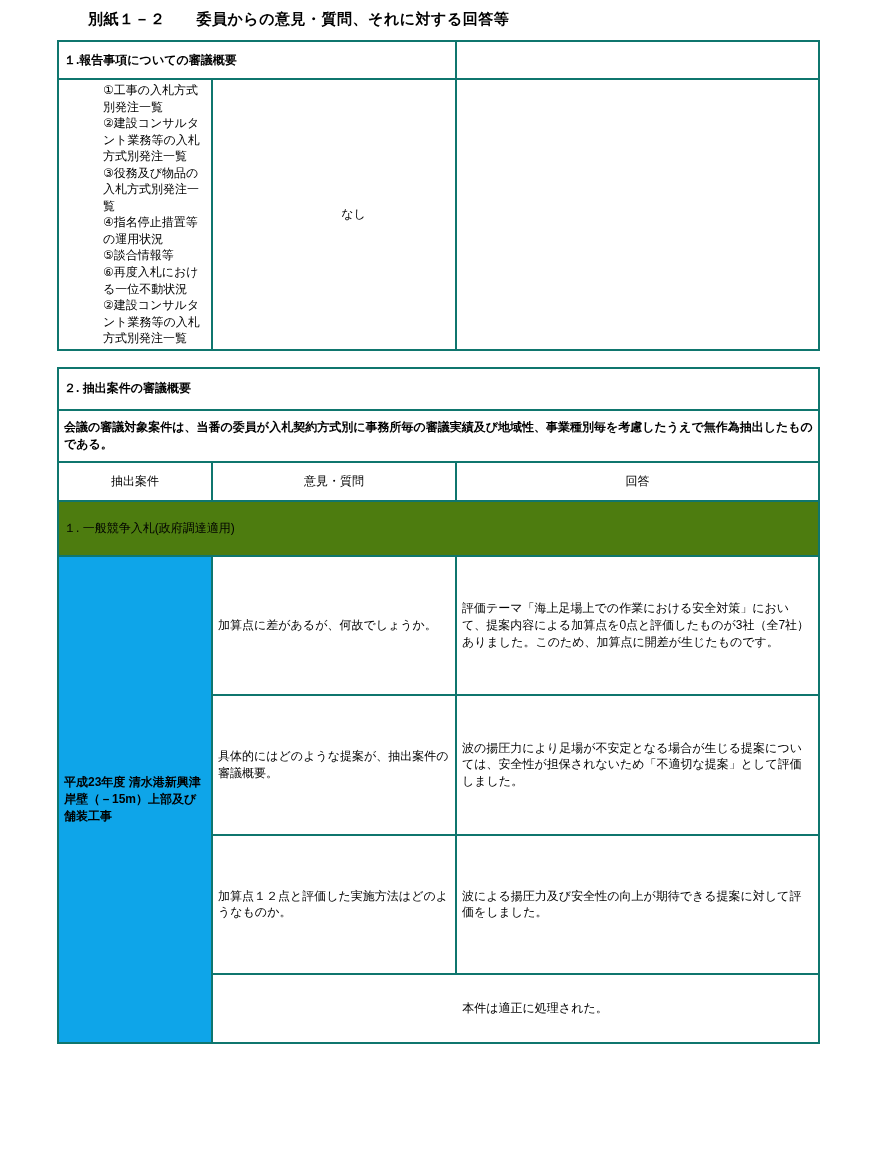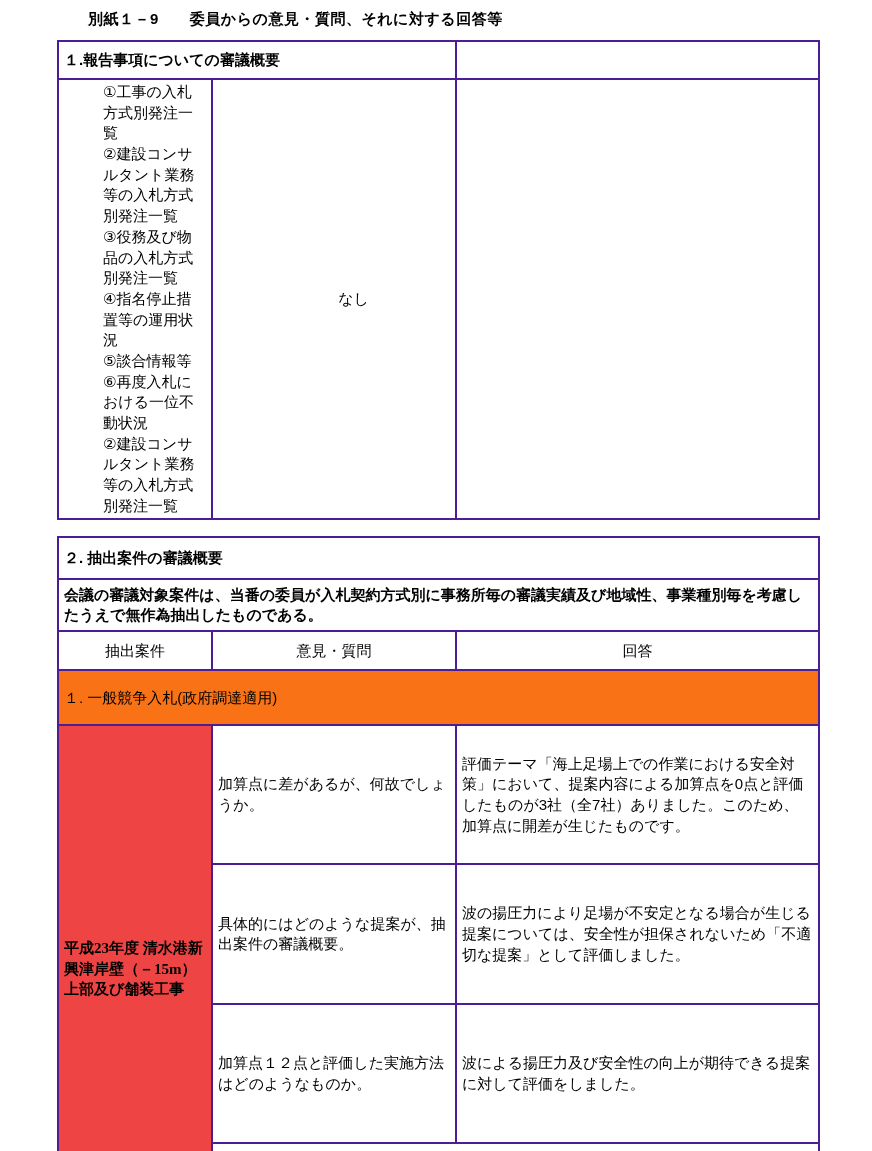--- a/index.html
+++ b/index.html
@@ -17,22 +17,22 @@
   }
   table.tbl{
     margin-left:57px;
     width:761px;
     border-collapse:collapse;
     table-layout:fixed;
   }
   .t1{margin-top:11px;}
   .t2{margin-top:16px;}
   .tbl td{
-    border:2px solid #4c1d95;
-    font-size:15px;
+    border:2px solid #0f766e;
+    font-size:12px;
     line-height:1.38;
     padding:2px 5px;
     vertical-align:middle;
     word-break:break-all;
     overflow:hidden;
   }
   col.c1{width:154px;}
   col.c2{width:244px;}
   col.c3{width:363px;}
   .bold{font-weight:bold;}
@@ -52,21 +52,21 @@
   .t2 .r-qa2 td{height:134px;}
   .t2 .r-qa3 td{height:133px;}
   .t2 .r-concl td{height:63px;padding-left:44px;}
   .item-line{margin:0;}
 </style>
 </head>
 <body>
 
 <div>
 
-  <div class="doc-title">別紙１－9　　委員からの意見・質問、それに対する回答等</div>
+  <div class="doc-title">別紙１－２　　委員からの意見・質問、それに対する回答等</div>
 
   <table class="tbl t1">
     <colgroup>
         <col class="c1">
         <col class="c2">
         <col class="c3">
       </colgroup>
     <tbody>
       <tr class="r-sec">
         <td colspan="2" class="bold fs15">１.報告事項についての審議概要</td>
@@ -100,24 +100,24 @@
       </tr>
       <tr class="r-note">
         <td colspan="3" class="bold fs15">会議の審議対象案件は、当番の委員が入札契約方式別に事務所毎の審議実績及び地域性、事業種別毎を考慮したうえで無作為抽出したものである。</td>
       </tr>
       <tr class="r-head">
         <td class="center">抽出案件</td>
         <td class="center">意見・質問</td>
         <td class="center">回答</td>
       </tr>
       <tr class="r-cat">
-        <td colspan="3" style="background-color: #f97316;">１. 一般競争入札(政府調達適用)</td>
+        <td colspan="3" style="background-color: #4d7c0f;">１. 一般競争入札(政府調達適用)</td>
       </tr>
       <tr class="r-qa1">
-        <td rowspan="4" class="bold" style="background-color: #ef4444; font-family: Liberation Serif, serif;">平成23年度 清水港新興津岸壁（－15m）上部及び舗装工事</td>
+        <td rowspan="4" class="bold" style="background-color: #0ea5e9;">平成23年度 清水港新興津岸壁（－15m）上部及び舗装工事</td>
         <td>加算点に差があるが、何故でしょうか。</td>
         <td>評価テーマ「海上足場上での作業における安全対策」において、提案内容による加算点を0点と評価したものが3社（全7社）ありました。このため、加算点に開差が生じたものです。</td>
       </tr>
       <tr class="r-qa2">
         <td>具体的にはどのような提案が、抽出案件の審議概要。</td>
         <td>波の揚圧力により足場が不安定となる場合が生じる提案については、安全性が担保されないため「不適切な提案」として評価しました。</td>
       </tr>
       <tr class="r-qa3">
         <td>加算点１２点と評価した実施方法はどのようなものか。</td>
         <td>波による揚圧力及び安全性の向上が期待できる提案に対して評価をしました。</td>

